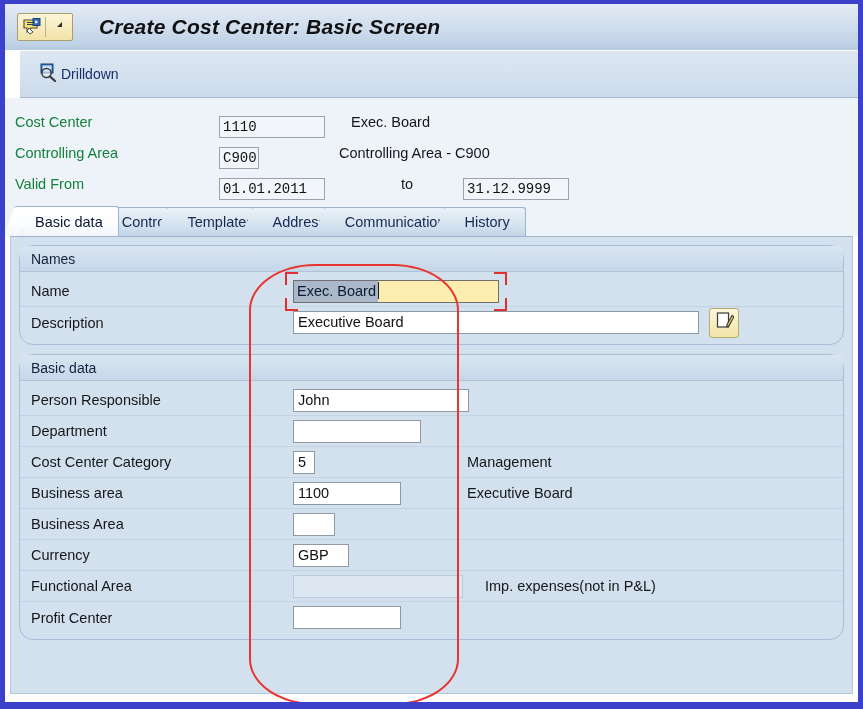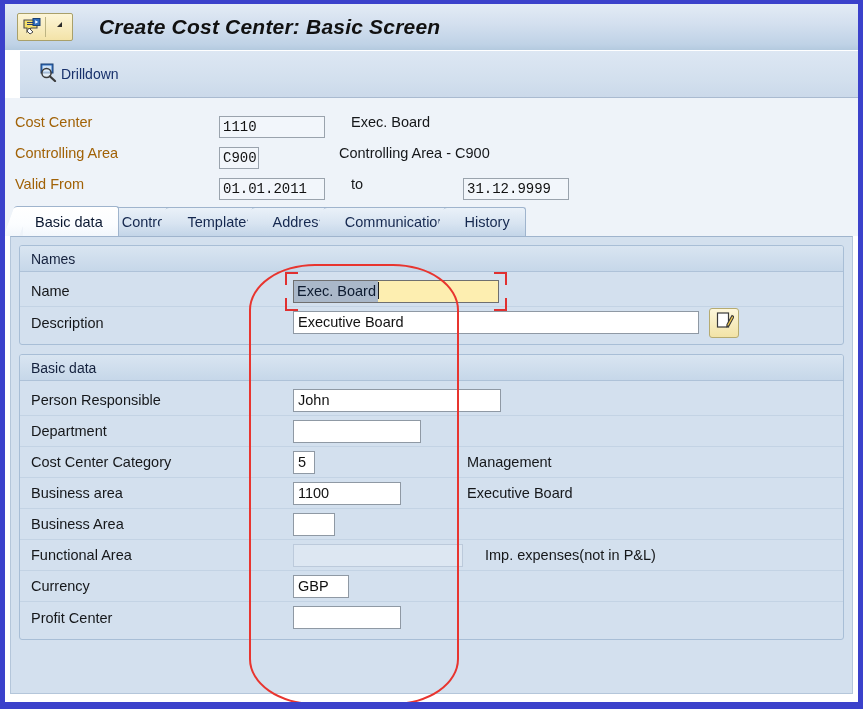--- a/index.html
+++ b/index.html
@@ -108,21 +108,21 @@
   .hdr-row {
     display: flex;
     align-items: center;
     height: 31px;
   }
   .hdr-lbl {
     width: 214px;
     padding-left: 10px;
     box-sizing: border-box;
     font-size: 14.5px;
-    color: #a16207;
+    color: #15803d;
   }
   .hdr-in {
     height: 22px;
     border: 1px solid #9aa3ad;
     background: #f2f6fb;
     box-sizing: border-box;
     font-family: "Liberation Mono", monospace;
     font-size: 14px;
     color: #111;
     padding: 0 3px;
@@ -138,20 +138,21 @@
     margin-left: 26px;
     font-size: 14.5px;
     color: #15171a;
     white-space: nowrap;
   }
   .hdr-to {
     margin-left: 26px;
     width: 112px;
     font-size: 14.5px;
     color: #15171a;
+    text-align: center;
   }
 
   
   .tabstrip {
     position: relative;
     height: 31px;
     background: #eef3f9;
     display: flex;
     align-items: flex-end;
     padding-left: 27px;
@@ -206,21 +207,21 @@
     background: #d3e0ee;
     border: 1px solid #b4c6da;
     border-top: 1px solid #9fb4cd;
     box-sizing: border-box;
     padding: 8px 8px 0 8px;
   }
 
   .group {
     background: #d3e0ee;
     border: 1px solid #a8bed6;
-    border-radius: 3px;
+    border-radius: 14px;
     box-sizing: border-box;
     margin-bottom: 9px;
   }
   .group-hd {
     height: 25px;
     background: linear-gradient(to bottom, #d9e5f1, #c6d7e9);
     border-bottom: 1px solid #aec2d8;
     display: flex;
     align-items: center;
     padding-left: 11px;
@@ -451,21 +452,21 @@
       </div>
     </div>
 
     <div class="group">
       <div class="group-hd">Basic data</div>
       <div class="group-body">
 
 
         <div class="frow">
           <div class="flbl">Person Responsible</div>
-          <div class="fin" style="width:208px;">John</div>
+          <div class="fin" style="width:176px;">John</div>
         </div>
 
         <div class="frow">
           <div class="flbl">Department</div>
           <div class="fin" style="width:128px;"></div>
         </div>
 
         <div class="frow">
           <div class="flbl">Cost Center Category</div>
           <div class="fin" style="width:22px;">5</div>
@@ -477,31 +478,31 @@
           <div class="fin" style="width:108px;">1100</div>
           <div class="fside" style="margin-left:66px">Executive Board</div>
         </div>
 
         <div class="frow">
           <div class="flbl">Business Area</div>
           <div class="fin" style="width:42px;"></div>
         </div>
 
         <div class="frow">
+          <div class="flbl">Currency</div>
+          <div class="fin" style="width:56px;">GBP</div>
+        </div>
+
+        <div class="frow">
           <div class="flbl">Functional Area</div>
           <div class="fin disabled" style="width:170px;"></div>
           <div class="fside">Imp. expenses(not in P&amp;L)</div>
         </div>
 
         <div class="frow">
-          <div class="flbl">Currency</div>
-          <div class="fin" style="width:56px;">GBP</div>
-        </div>
-
-        <div class="frow">
           <div class="flbl">Profit Center</div>
           <div class="fin" style="width:108px;"></div>
         </div>
 
       </div>
     </div>
 
   </div>
 
   <div class="redring" style="left:244px; top:260px; width:206px; height:437px;"></div>

